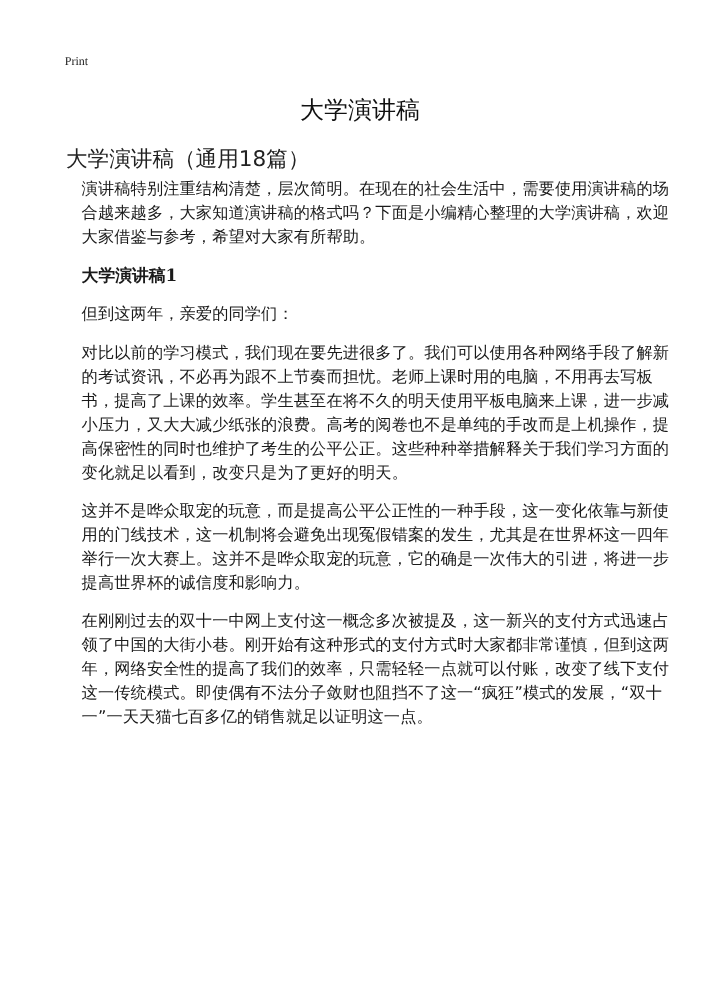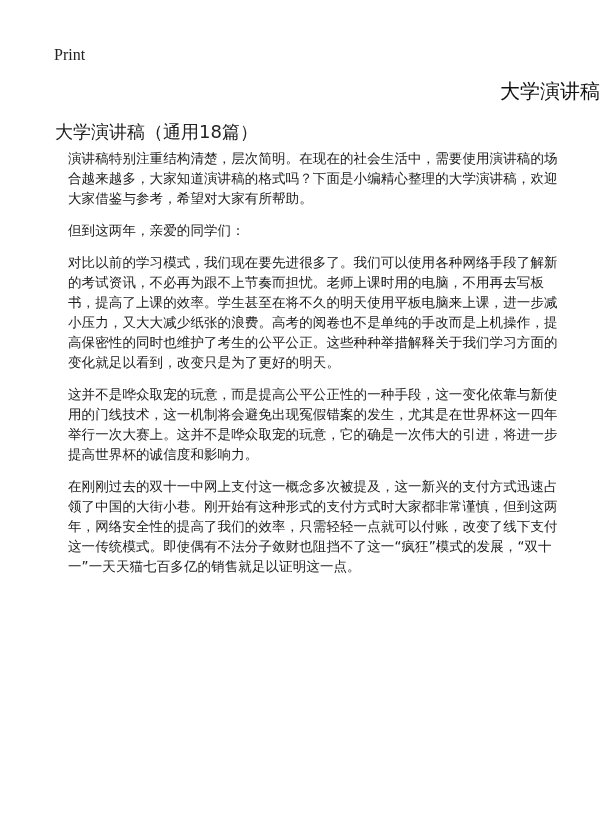--- a/index.html
+++ b/index.html
@@ -4,25 +4,25 @@
 <style>
   html, body { margin: 0; padding: 0; background: #ffffff; }
   body {
     width: 600px; height: 828px; overflow: hidden; position: relative;
     font-family: "DejaVu Sans", "Liberation Sans", sans-serif;
     color: #1a1a1a;
   }
   .print-label {
     position: absolute; left: 54px; top: 46px;
     font-family: "Liberation Serif", "DejaVu Serif", serif;
-    font-size: 16px; color: #222;
+    font-size: 10px; color: #222;
   }
   .doc-title {
     position: absolute; left: 0; width: 600px; top: 78px;
-    text-align: right; font-size: 20px; font-weight: normal; margin: 0;
+    text-align: center; font-size: 20px; font-weight: normal; margin: 0;
     color: #111;
   }
   .subtitle {
     position: absolute; left: 55px; top: 120px;
     font-size: 18px; color: #222;
   }
   .content {
     position: absolute; left: 68px; top: 148px; width: 500px;
     font-size: 13.5px; line-height: 20px; color: #1a1a1a;
   }
@@ -34,17 +34,18 @@
 </style>
 </head>
 <body>
 
 <div class="print-label">Print</div>
 <h1 class="doc-title">大学演讲稿</h1>
 <div class="subtitle">大学演讲稿（通用18篇）</div>
 
 <div class="content">
   <p>演讲稿特别注重结构清楚，层次简明。在现在的社会生活中，需要使用演讲稿的场合越来越多，大家知道演讲稿的格式吗？下面是小编精心整理的大学演讲稿，欢迎大家借鉴与参考，希望对大家有所帮助。</p>
+  <h2>大学演讲稿1</h2>
   <p>但到这两年，亲爱的同学们：</p>
   <p>对比以前的学习模式，我们现在要先进很多了。我们可以使用各种网络手段了解新的考试资讯，不必再为跟不上节奏而担忧。老师上课时用的电脑，不用再去写板书，提高了上课的效率。学生甚至在将不久的明天使用平板电脑来上课，进一步减小压力，又大大减少纸张的浪费。高考的阅卷也不是单纯的手改而是上机操作，提高保密性的同时也维护了考生的公平公正。这些种种举措解释关于我们学习方面的变化就足以看到，改变只是为了更好的明天。</p>
   <p>这并不是哗众取宠的玩意，而是提高公平公正性的一种手段，这一变化依靠与新使用的门线技术，这一机制将会避免出现冤假错案的发生，尤其是在世界杯这一四年举行一次大赛上。这并不是哗众取宠的玩意，它的确是一次伟大的引进，将进一步提高世界杯的诚信度和影响力。</p>
   <p>在刚刚过去的双十一中网上支付这一概念多次被提及，这一新兴的支付方式迅速占领了中国的大街小巷。刚开始有这种形式的支付方式时大家都非常谨慎，但到这两年，网络安全性的提高了我们的效率，只需轻轻一点就可以付账，改变了线下支付这一传统模式。即使偶有不法分子敛财也阻挡不了这一“疯狂”模式的发展，“双十一”一天天猫七百多亿的销售就足以证明这一点。</p>
 </div>
 
 </body></html>

